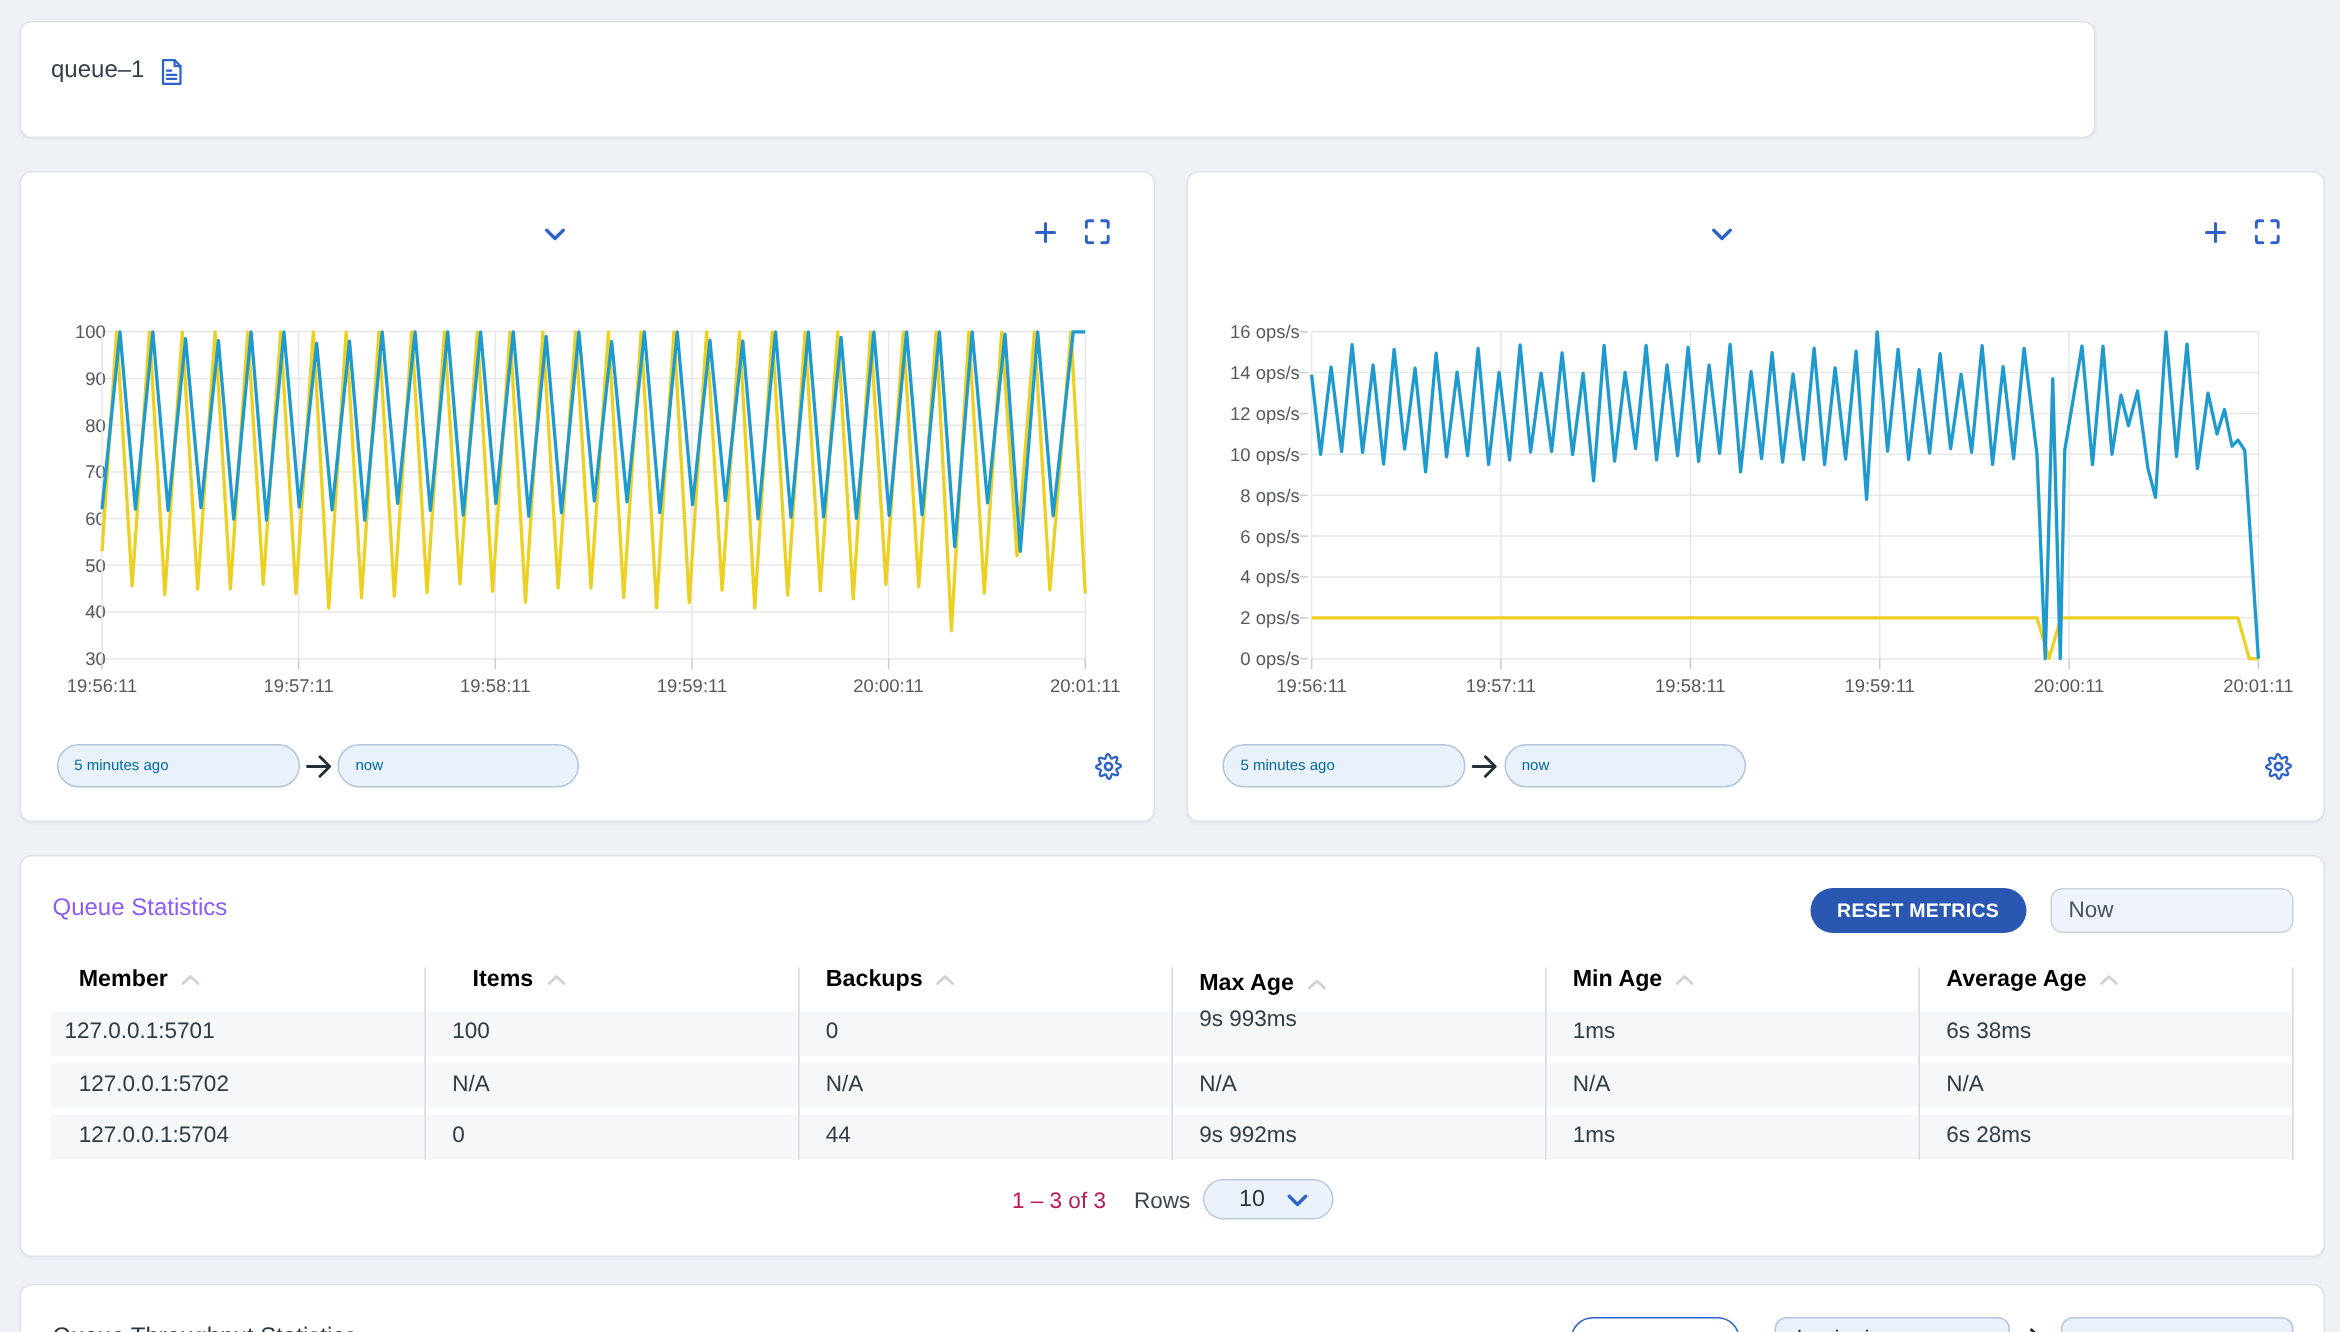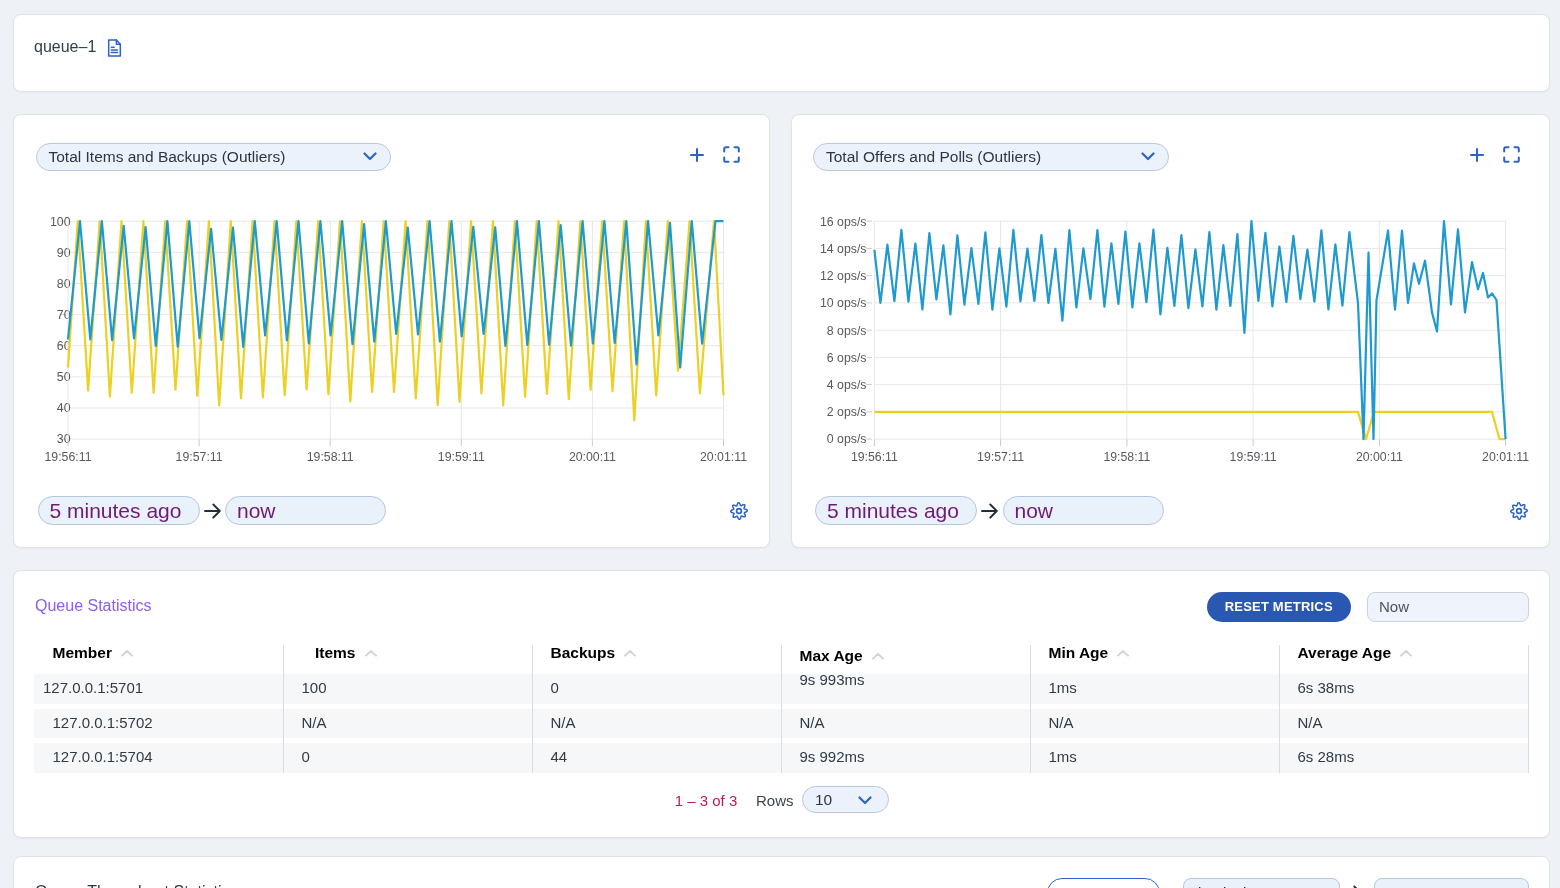--- a/index.html
+++ b/index.html
@@ -3,50 +3,47 @@
 <style>
 * { margin:0; padding:0; box-sizing:border-box; }
 html,body { width:1560px; height:888px; background:#eef1f6; overflow:hidden;
   font-family:"Liberation Sans", sans-serif; position:relative; }
 .card { position:absolute; background:#fff; border:1px solid #dfe3e9; border-radius:8px;
   box-shadow:0 1px 2px rgba(20,30,50,.04); }
 .selpill { position:absolute; background:#ecf2fb; border:1px solid #b9c8e0; border-radius:14px;
   display:flex; align-items:center; font-size:15.5px; color:#2b3640; }
 .selpill > span { padding-left:12px; }
 .timein { position:absolute; height:29px; background:#e9f1fb; border:1px solid #b4c5de; border-radius:14.5px;
-  font-size:21px; color:#701a75; line-height:27px; padding-left:11px; }
+  font-size:10px; color:#0369a1; line-height:27px; padding-left:11px; }
 .timein2 { position:absolute; height:29.5px; background:#e9f1fb; border:1px solid #b4c5de; border-radius:8px;
   font-size:15px; color:#1f2a36; line-height:27.5px; padding-left:14px; }
 .btn { position:absolute; background:#2a57b2; border-radius:15px; color:#fff; font-weight:bold;
   font-size:13px; letter-spacing:.2px; display:flex; align-items:center; justify-content:center; }
 .obtn { position:absolute; background:#fff; border:1.5px solid #2d63c8; border-radius:15px; color:#2d63c8;
   font-weight:bold; font-size:13px; letter-spacing:.4px; display:flex; align-items:center; justify-content:center; }
 .nowin { position:absolute; background:#eff4fc; border:1px solid #c9d1da; border-radius:8px;
   font-size:15px; color:#49535e; line-height:28px; padding-left:11px; }
 .th { position:absolute; display:flex; align-items:center; gap:9px; height:18px;
   font-size:15.5px; font-weight:bold; color:#000000; }
 .td { position:absolute; font-size:15px; color:#2f3b45; line-height:28px; }
 </style></head>
 <body>
-<div class="card" style="left:13px;top:14px;width:1537px;height:78px">
+<div class="card" style="left:13px;top:14px;width:1384px;height:78px">
     <div style="position:absolute;left:20px;top:23px;font-size:16px;color:#323f4b">queue–1</div>
     <svg style="position:absolute;left:93px;top:23.5px" width="15" height="18" viewBox="0 0 16 19">
       <g stroke="#2d63c8" stroke-width="1.6" fill="none" stroke-linejoin="round" stroke-linecap="round">
         <path d="M1.8 1h8.2l4.2 4.4v12.6H1.8z"></path>
         <path d="M10 1v4.4h4.2"></path>
         <path d="M4.6 8.6h3"></path>
         <path d="M4.6 11.6h6.6"></path>
         <path d="M4.6 14.4h6.6"></path>
       </g>
     </svg>
   </div>
 <div class="card" style="left:13px;top:114px;width:757px;height:434px">
-    <div class="selpill" style="left:21.5px;top:27.5px;width:355.5px;height:28px">
-      <span>Total Items and Backups (Outliers)</span>
-    </div>
     <svg style="position:absolute;left:349.0px;top:37.0px" width="14" height="9" viewBox="0 0 14 9">
       <path d="M1.5 1.5L7.0 7L12.5 1.5" stroke="#2d63c8" stroke-width="2.2" fill="none" stroke-linecap="round" stroke-linejoin="round"></path>
     </svg>
     <svg style="position:absolute;left:676px;top:32.5px" width="14" height="14" viewBox="0 0 14 14">
       <path d="M7 1v12M1 7h12" stroke="#2d63c8" stroke-width="2" stroke-linecap="round" fill="none"></path>
     </svg>
     <svg style="position:absolute;left:709.0px;top:30.5px" width="17" height="17" viewBox="0 0 17 17">
       <g stroke="#2d63c8" stroke-width="2" fill="none" stroke-linecap="round" stroke-linejoin="round">
         <path d="M1.2 5.5V2.8q0-1.6 1.6-1.6h2.7"></path>
         <path d="M11.5 1.2h2.7q1.6 0 1.6 1.6v2.7"></path>
@@ -107,23 +104,20 @@
         <path d="M9.3 1.5L15.8 8l-6.5 6.5"></path>
       </g>
     </svg>
     <div class="timein" style="left:211px;top:381px;width:161px">now</div>
     <svg style="position:absolute;left:715.5px;top:387px" width="18" height="18" viewBox="0 0 18 18">
       <path d="M17.24 9.00 L16.45 9.73 L15.29 10.25 L14.41 10.64 L14.23 11.16 L14.66 12.02 L15.22 13.16 L15.37 14.23 L14.83 14.83 L13.75 14.79 L12.56 14.33 L11.67 13.99 L11.16 14.23 L10.86 15.14 L10.46 16.34 L9.81 17.20 L9.00 17.24 L8.27 16.45 L7.75 15.29 L7.36 14.41 L6.84 14.23 L5.98 14.66 L4.84 15.22 L3.77 15.37 L3.17 14.83 L3.21 13.75 L3.67 12.56 L4.01 11.67 L3.77 11.16 L2.86 10.86 L1.66 10.46 L0.80 9.81 L0.76 9.00 L1.55 8.27 L2.71 7.75 L3.59 7.36 L3.77 6.84 L3.34 5.98 L2.78 4.84 L2.63 3.77 L3.17 3.17 L4.25 3.21 L5.44 3.67 L6.33 4.01 L6.84 3.77 L7.14 2.86 L7.54 1.66 L8.19 0.80 L9.00 0.76 L9.73 1.55 L10.25 2.71 L10.64 3.59 L11.16 3.77 L12.02 3.34 L13.16 2.78 L14.23 2.63 L14.83 3.17 L14.79 4.25 L14.33 5.44 L13.99 6.33 L14.23 6.84 L15.14 7.14 L16.34 7.54 L17.20 8.19 Z" fill="none" stroke="#2d63c8" stroke-width="1.5" stroke-linejoin="round"></path>
       <circle cx="9" cy="9" r="2.4" fill="none" stroke="#2d63c8" stroke-width="1.7"></circle>
     </svg>
   </div>
 <div class="card" style="left:790.5px;top:114px;width:759.5px;height:434px">
-    <div class="selpill" style="left:21.5px;top:27.5px;width:355.5px;height:28px">
-      <span>Total Offers and Polls (Outliers)</span>
-    </div>
     <svg style="position:absolute;left:349.0px;top:37.0px" width="14" height="9" viewBox="0 0 14 9">
       <path d="M1.5 1.5L7.0 7L12.5 1.5" stroke="#2d63c8" stroke-width="2.2" fill="none" stroke-linecap="round" stroke-linejoin="round"></path>
     </svg>
     <svg style="position:absolute;left:678.5px;top:32.5px" width="14" height="14" viewBox="0 0 14 14">
       <path d="M7 1v12M1 7h12" stroke="#2d63c8" stroke-width="2" stroke-linecap="round" fill="none"></path>
     </svg>
     <svg style="position:absolute;left:711.5px;top:30.5px" width="17" height="17" viewBox="0 0 17 17">
       <g stroke="#2d63c8" stroke-width="2" fill="none" stroke-linecap="round" stroke-linejoin="round">
         <path d="M1.2 5.5V2.8q0-1.6 1.6-1.6h2.7"></path>
         <path d="M11.5 1.2h2.7q1.6 0 1.6 1.6v2.7"></path>
@@ -244,21 +238,21 @@
     <div class="td" style="left:1283.5px;top:172px">6s 28ms</div>
     <div style="position:absolute;left:269px;top:74px;width:1px;height:127.5px;background:#d9dce0"></div>
     <div style="position:absolute;left:518px;top:74px;width:1px;height:127.5px;background:#d9dce0"></div>
     <div style="position:absolute;left:767px;top:74px;width:1px;height:127.5px;background:#d9dce0"></div>
     <div style="position:absolute;left:1016px;top:74px;width:1px;height:127.5px;background:#d9dce0"></div>
     <div style="position:absolute;left:1265px;top:74px;width:1px;height:127.5px;background:#d9dce0"></div>
     <div style="position:absolute;left:1514px;top:74px;width:1px;height:127.5px;background:#d9dce0"></div>
     <div style="position:absolute;left:612px;top:215px;width:160px;text-align:center;font-size:15px;color:#be185d;line-height:30px">1 – 3 of 3</div>
     <div style="position:absolute;left:742px;top:215px;font-size:15px;color:#3b454f;line-height:30px">Rows</div>
     <div class="selpill" style="left:788px;top:215px;width:87px;height:27px">
-      <span style="padding-left:12px">10</span>
+      <span style="padding-left:23px">10</span>
     </div>
     <svg style="position:absolute;left:844.0px;top:224.5px" width="14" height="9" viewBox="0 0 14 9">
       <path d="M1.5 1.5L7.0 7L12.5 1.5" stroke="#2d63c8" stroke-width="2.2" fill="none" stroke-linecap="round" stroke-linejoin="round"></path>
     </svg>
   </div>
 <div class="card" style="left:13px;top:856px;width:1537px;height:120px">
     <div style="position:absolute;left:21px;top:25.5px;font-size:16px;color:#2a3642">Queue Throughput Statistics</div>
     <div class="obtn" style="left:1033px;top:21px;width:113px;height:29.5px">RESET TIME</div>
     <div class="timein2" style="left:1169px;top:21px;width:157px">beginning</div>
     <svg style="position:absolute;left:1330.5px;top:27.5px" width="17" height="16" viewBox="0 0 17 16">

